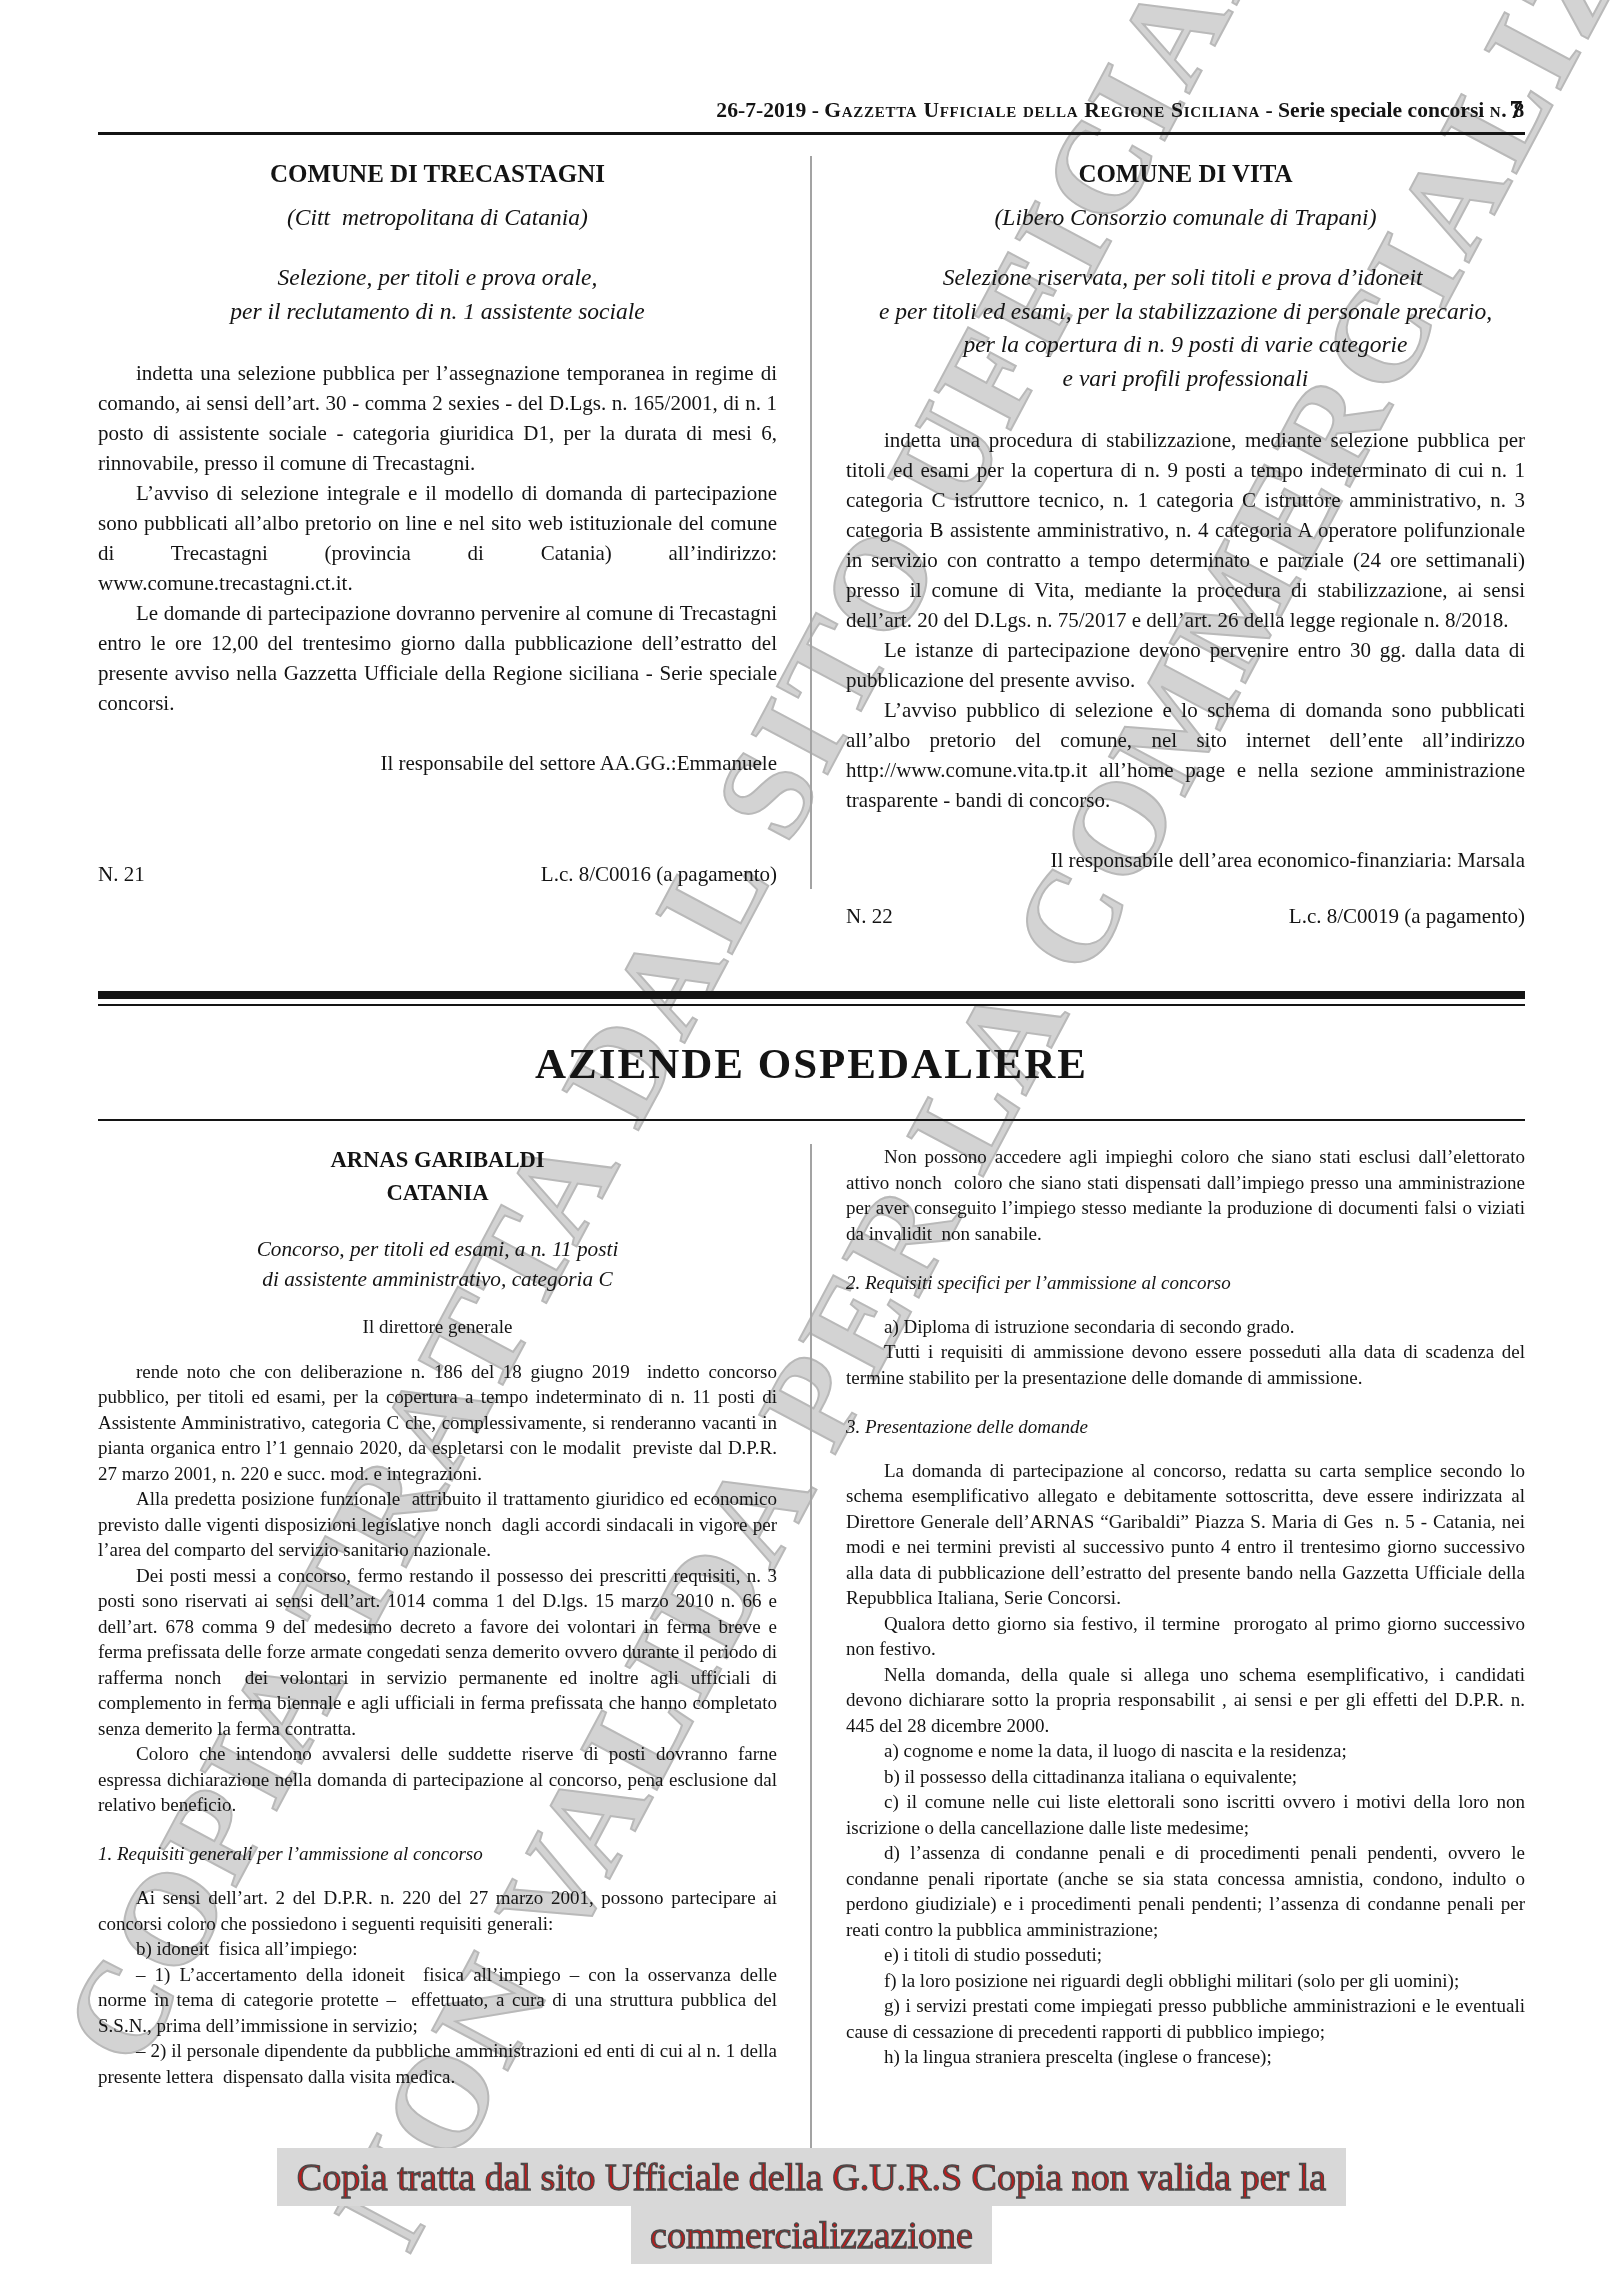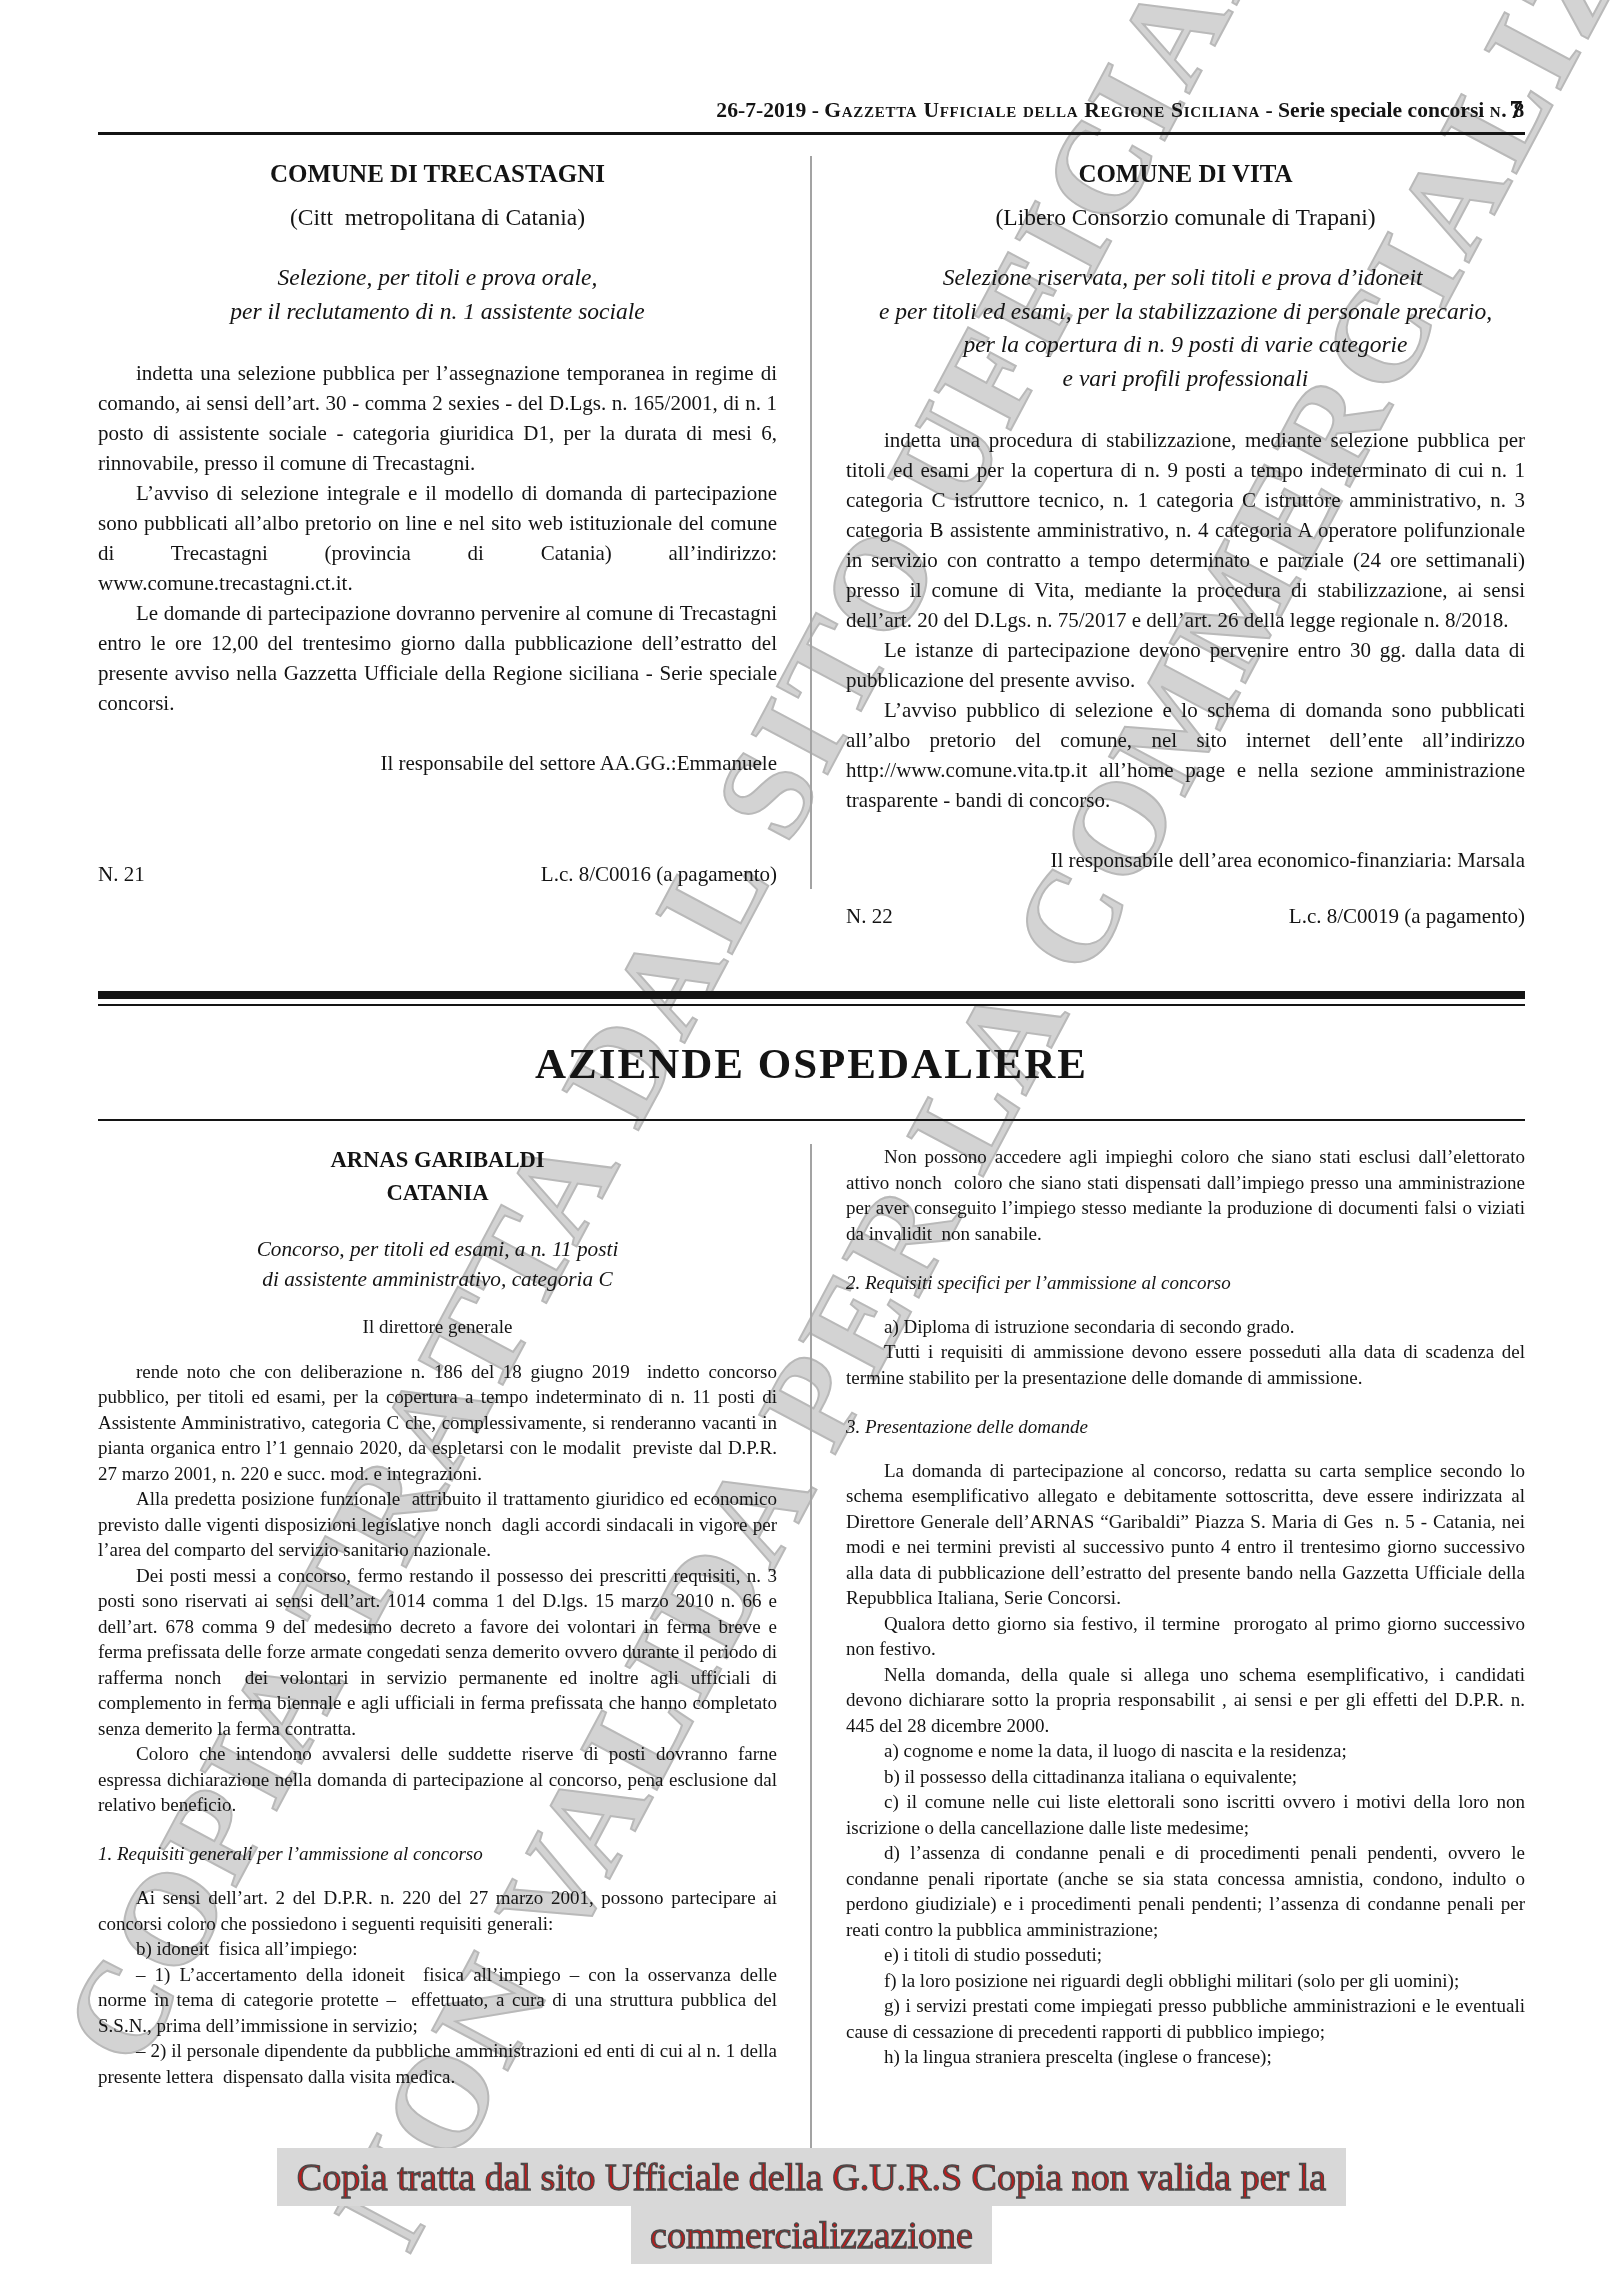--- a/index.html
+++ b/index.html
@@ -23,21 +23,21 @@
   
   .cols{display:flex;}
   .col{flex:1 1 0;display:flex;flex-direction:column;min-width:0;}
   .col:first-child{padding-right:33px;}
   .col + .col{border-left:2px solid #a3a3a3;padding-left:34px;}
 
   
   .blk{margin:0;}
   .blk.title{font-weight:700;text-align:center;font-size:1.19em;line-height:1.45;}
   .blk.title + .blk.title{margin-top:0;}
-  .blk.subnote{text-align:center;font-size:1.12em;line-height:1.45;margin-top:7.9px;}
+  .blk.subnote{font-style:italic;text-align:center;font-size:1.12em;line-height:1.45;margin-top:7.9px;}
   .blk.subtitle{font-style:italic;text-align:center;font-size:1.12em;line-height:1.42;}
   .blk.subnote + .blk.subtitle{margin-top:27.5px;}
   .blk.title + .blk.subtitle{margin-top:27.5px;}
   .blk.center{text-align:center;margin:23.6px 0;}
   .blk.p{text-align:justify;text-indent:38px;}
   .blk.subtitle + .blk.p{margin-top:30px;}
   .blk.ih{font-style:italic;margin:30px 0 23.6px;}
   .blk.sig{text-align:right;margin-top:30px;}
 
   

